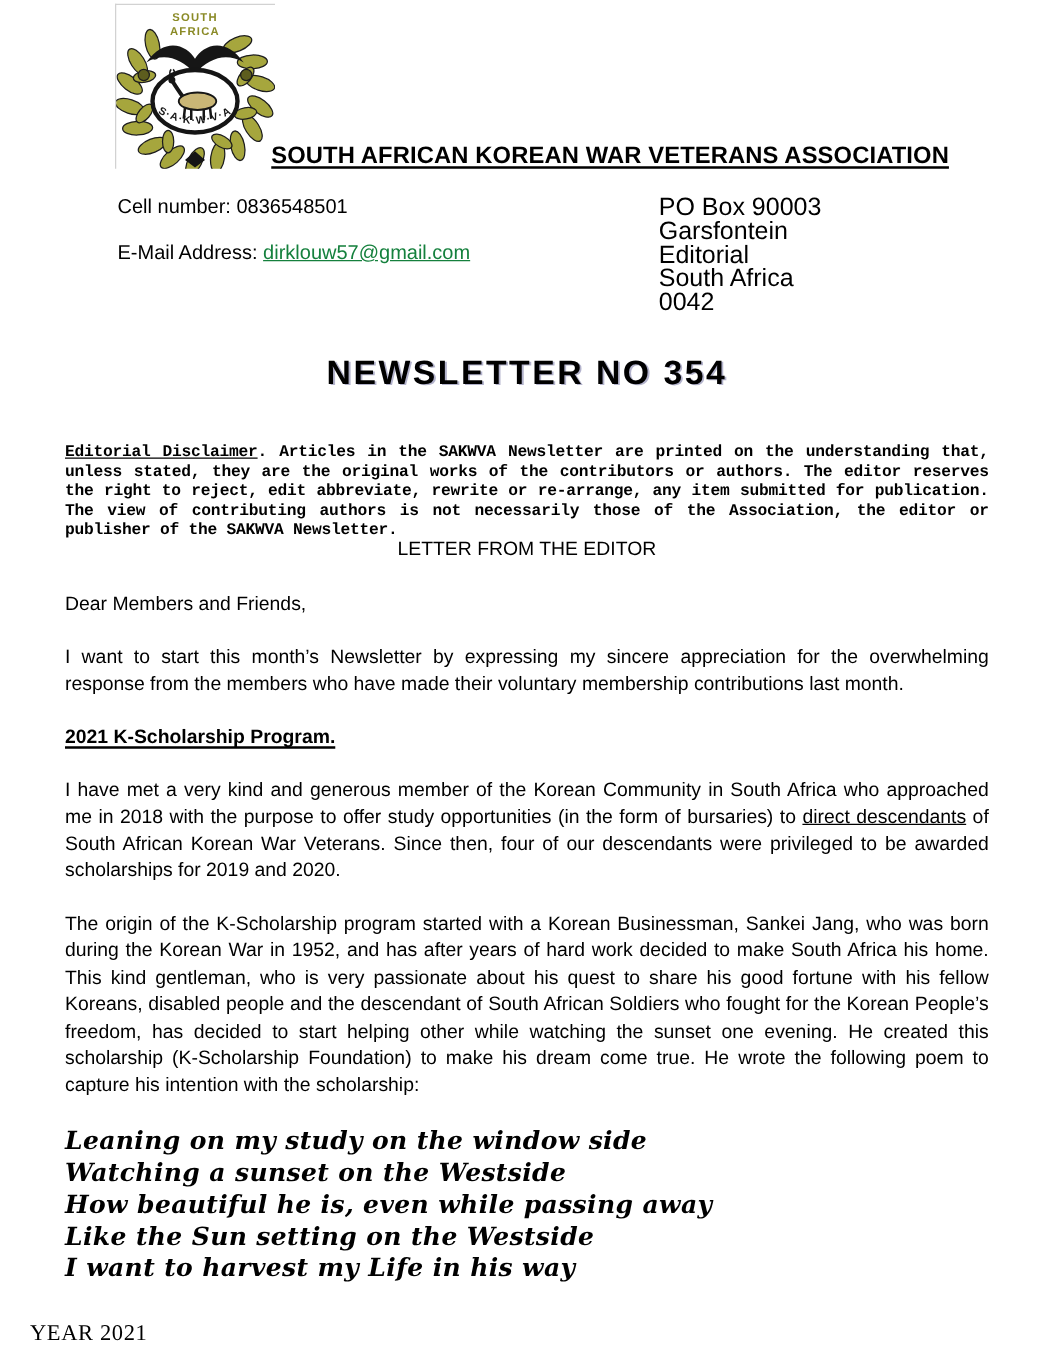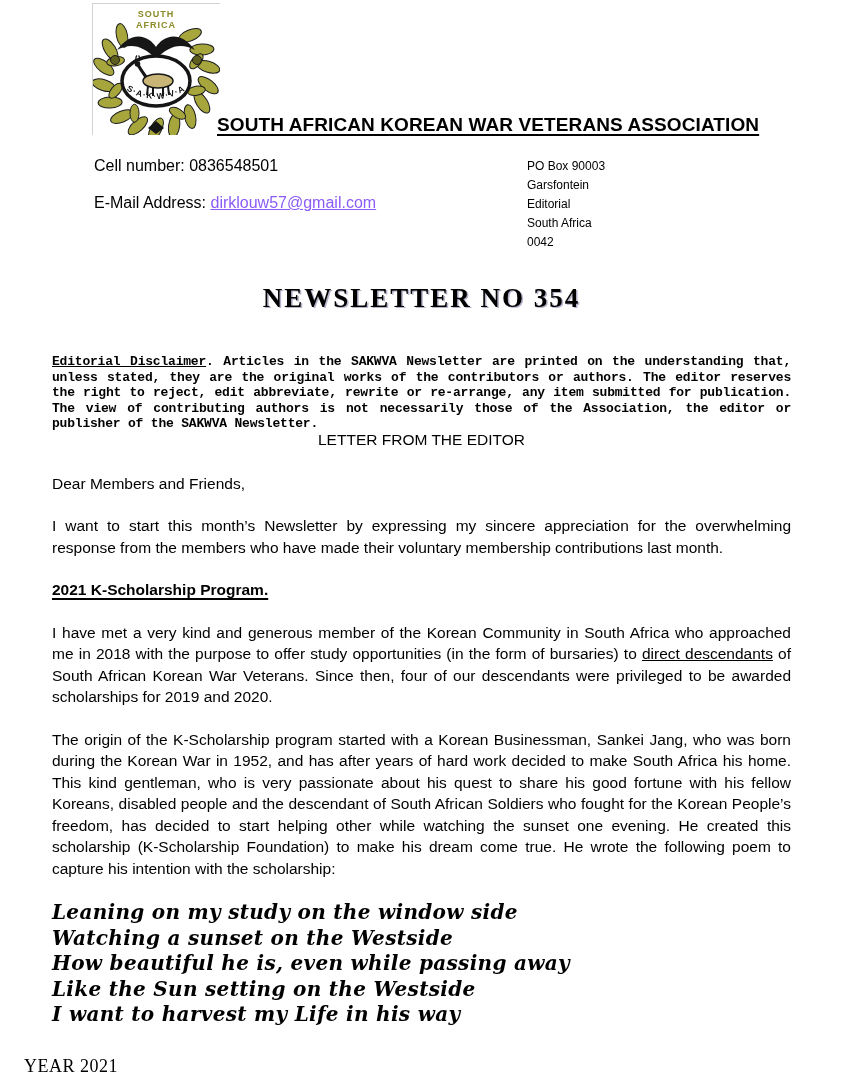--- a/index.html
+++ b/index.html
@@ -10,26 +10,26 @@
   .logo-wrap{position:absolute;left:92px;top:3px;width:127px;height:131px;
              border-top:1px solid #d2d2d2;border-left:1px solid #d2d2d2;}
   .logo-wrap svg{display:block;width:100%;height:100%;}
   .assoc-title{position:absolute;left:217px;top:114px;margin:0;
                font-size:19px;font-weight:bold;letter-spacing:0.1px;
                text-decoration:underline;text-decoration-thickness:2px;text-underline-offset:3px;}
 
   
   .cell-row{position:absolute;left:94px;top:157px;font-size:16px;}
   .email-row{position:absolute;left:94px;top:194px;font-size:16px;}
-  .email-link{color:#8b5cf6;text-decoration:underline;cursor:pointer;}
-  .address{position:absolute;left:527px;top:157px;font-size:12px;line-height:19px;}
+  .email-link{color:#15803d;text-decoration:underline;cursor:pointer;}
+  .address{position:absolute;left:527px;top:157px;font-size:20px;line-height:19px;}
 
   
   .news-title{position:absolute;left:0;top:283px;width:843px;text-align:center;margin:0;
-              font-family:Liberation Serif, serif;font-weight:bold;font-size:27px;
+              font-family:Liberation Sans, sans-serif;font-weight:bold;font-size:27px;
               letter-spacing:2px;text-shadow:1.5px 1px 0 rgba(55,55,120,0.38);}
   .news-sub{position:absolute;left:0;top:316px;width:843px;text-align:center;margin:0;
             font-family:"Liberation Serif",serif;font-weight:bold;font-size:17px;
             letter-spacing:1.5px;text-shadow:1px 1px 0 rgba(55,55,120,0.38);}
 
   
   .disclaimer{position:absolute;left:52px;top:354px;width:739px;margin:0;
               font-size:13px;font-weight:bold;line-height:15.6px;
               letter-spacing:-0.2px;text-align:justify;font-family:Liberation Mono, monospace;}
   .u{text-decoration:underline;}

